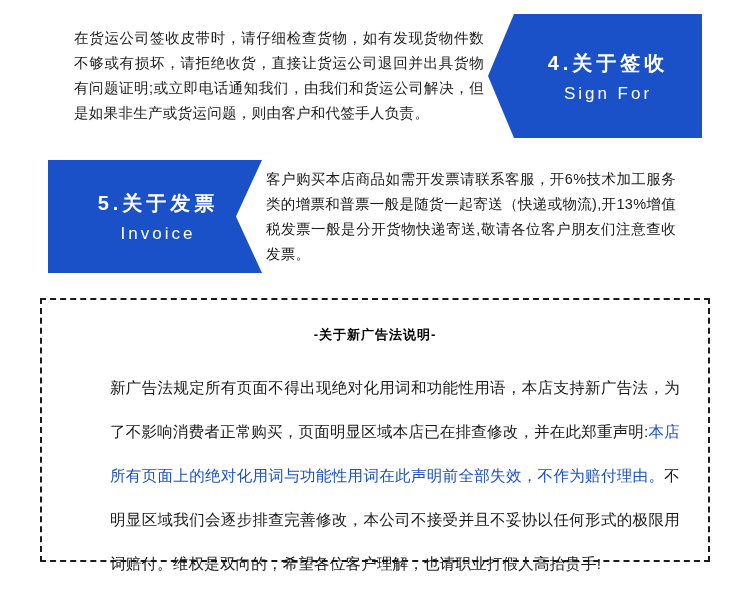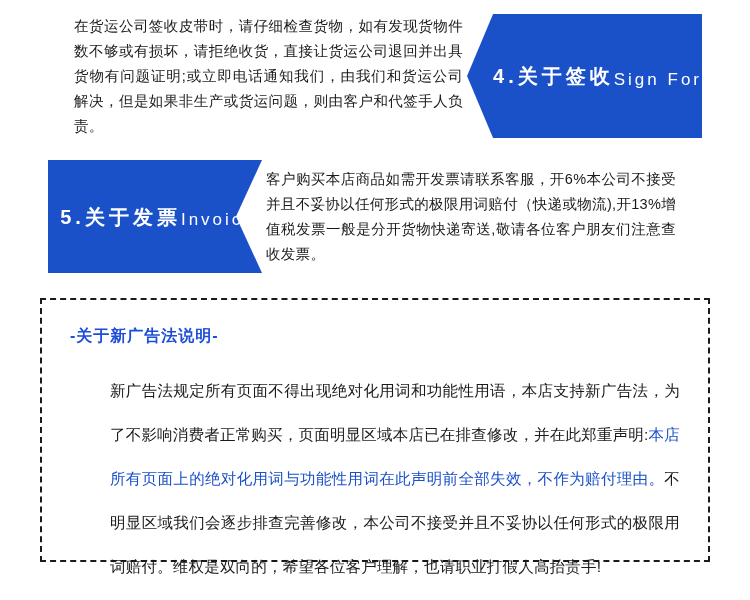--- a/index.html
+++ b/index.html
@@ -75,21 +75,21 @@
     color: #1a1a1a;
     letter-spacing: 0.3px;
     text-align: justify;
     margin: 0;
   }
 
   
   .banner-label {
     flex: 1;
     display: flex;
-    flex-direction: row;
+    flex-direction: column;
     align-items: center;
     justify-content: center;
     color: #ffffff;
   }
   .banner-label .cn {
     font-size: 20px;
     font-weight: bold;
     letter-spacing: 4px;
     line-height: 1.4;
     white-space: nowrap;
@@ -107,23 +107,23 @@
     left: 40px;
     top: 298px;
     width: 670px;
     height: 264px;
     border: 2px dashed #1a1a1a;
     box-sizing: border-box;
     padding: 26px 28px 20px 28px;
   }
 
   #notice-title {
-    text-align: left;
-    color: #1d4ed8;
-    font-size: 16px;
+    text-align: center;
+    color: #000000;
+    font-size: 13px;
     font-weight: bold;
     letter-spacing: 1px;
     margin: 0 0 22px 0;
   }
 
   #notice-body {
     font-size: 15.5px;
     line-height: 44px;
     color: #1a1a1a;
     text-align: justify;
@@ -148,21 +148,21 @@
       <div class="en">Sign For</div>
     </div>
   </div>
 
   <div class="banner" id="banner-invoice">
     <div class="banner-label" style="position:absolute; left:16px; top:0; width:188px; height:100%;">
       <div class="cn">5.关于发票</div>
       <div class="en">Invoice</div>
     </div>
     <div class="text-panel" id="invoice-text-panel">
-      <p class="para">客户购买本店商品如需开发票请联系客服，开6%本公司不接受并且不妥协以任何形式的极限用词赔付（快递或物流),开13%增值税发票一般是分开货物快递寄送,敬请各位客户朋友们注意查收发票。</p>
+      <p class="para">客户购买本店商品如需开发票请联系客服，开6%技术加工服务类的增票和普票一般是随货一起寄送（快递或物流),开13%增值税发票一般是分开货物快递寄送,敬请各位客户朋友们注意查收发票。</p>
     </div>
   </div>
 
   <div id="notice-box">
     <div id="notice-title">-关于新广告法说明-</div>
     <div id="notice-body">
       <span>新广告法规定所有页面不得出现绝对化用词和功能性用语，本店支持新广告法，为了不影响消费者正常购买，页面明显区域本店已在排查修改，并在此郑重声明:</span><span class="blue">本店所有页面上的绝对化用词与功能性用词在此声明前全部失效，不作为赔付理由。</span><span>不明显区域我们会逐步排查完善修改，本公司不接受并且不妥协以任何形式的极限用词赔付。维权是双向的，希望各位客户理解，也请职业打假人高抬贵手!</span>
     </div>
   </div>
 

